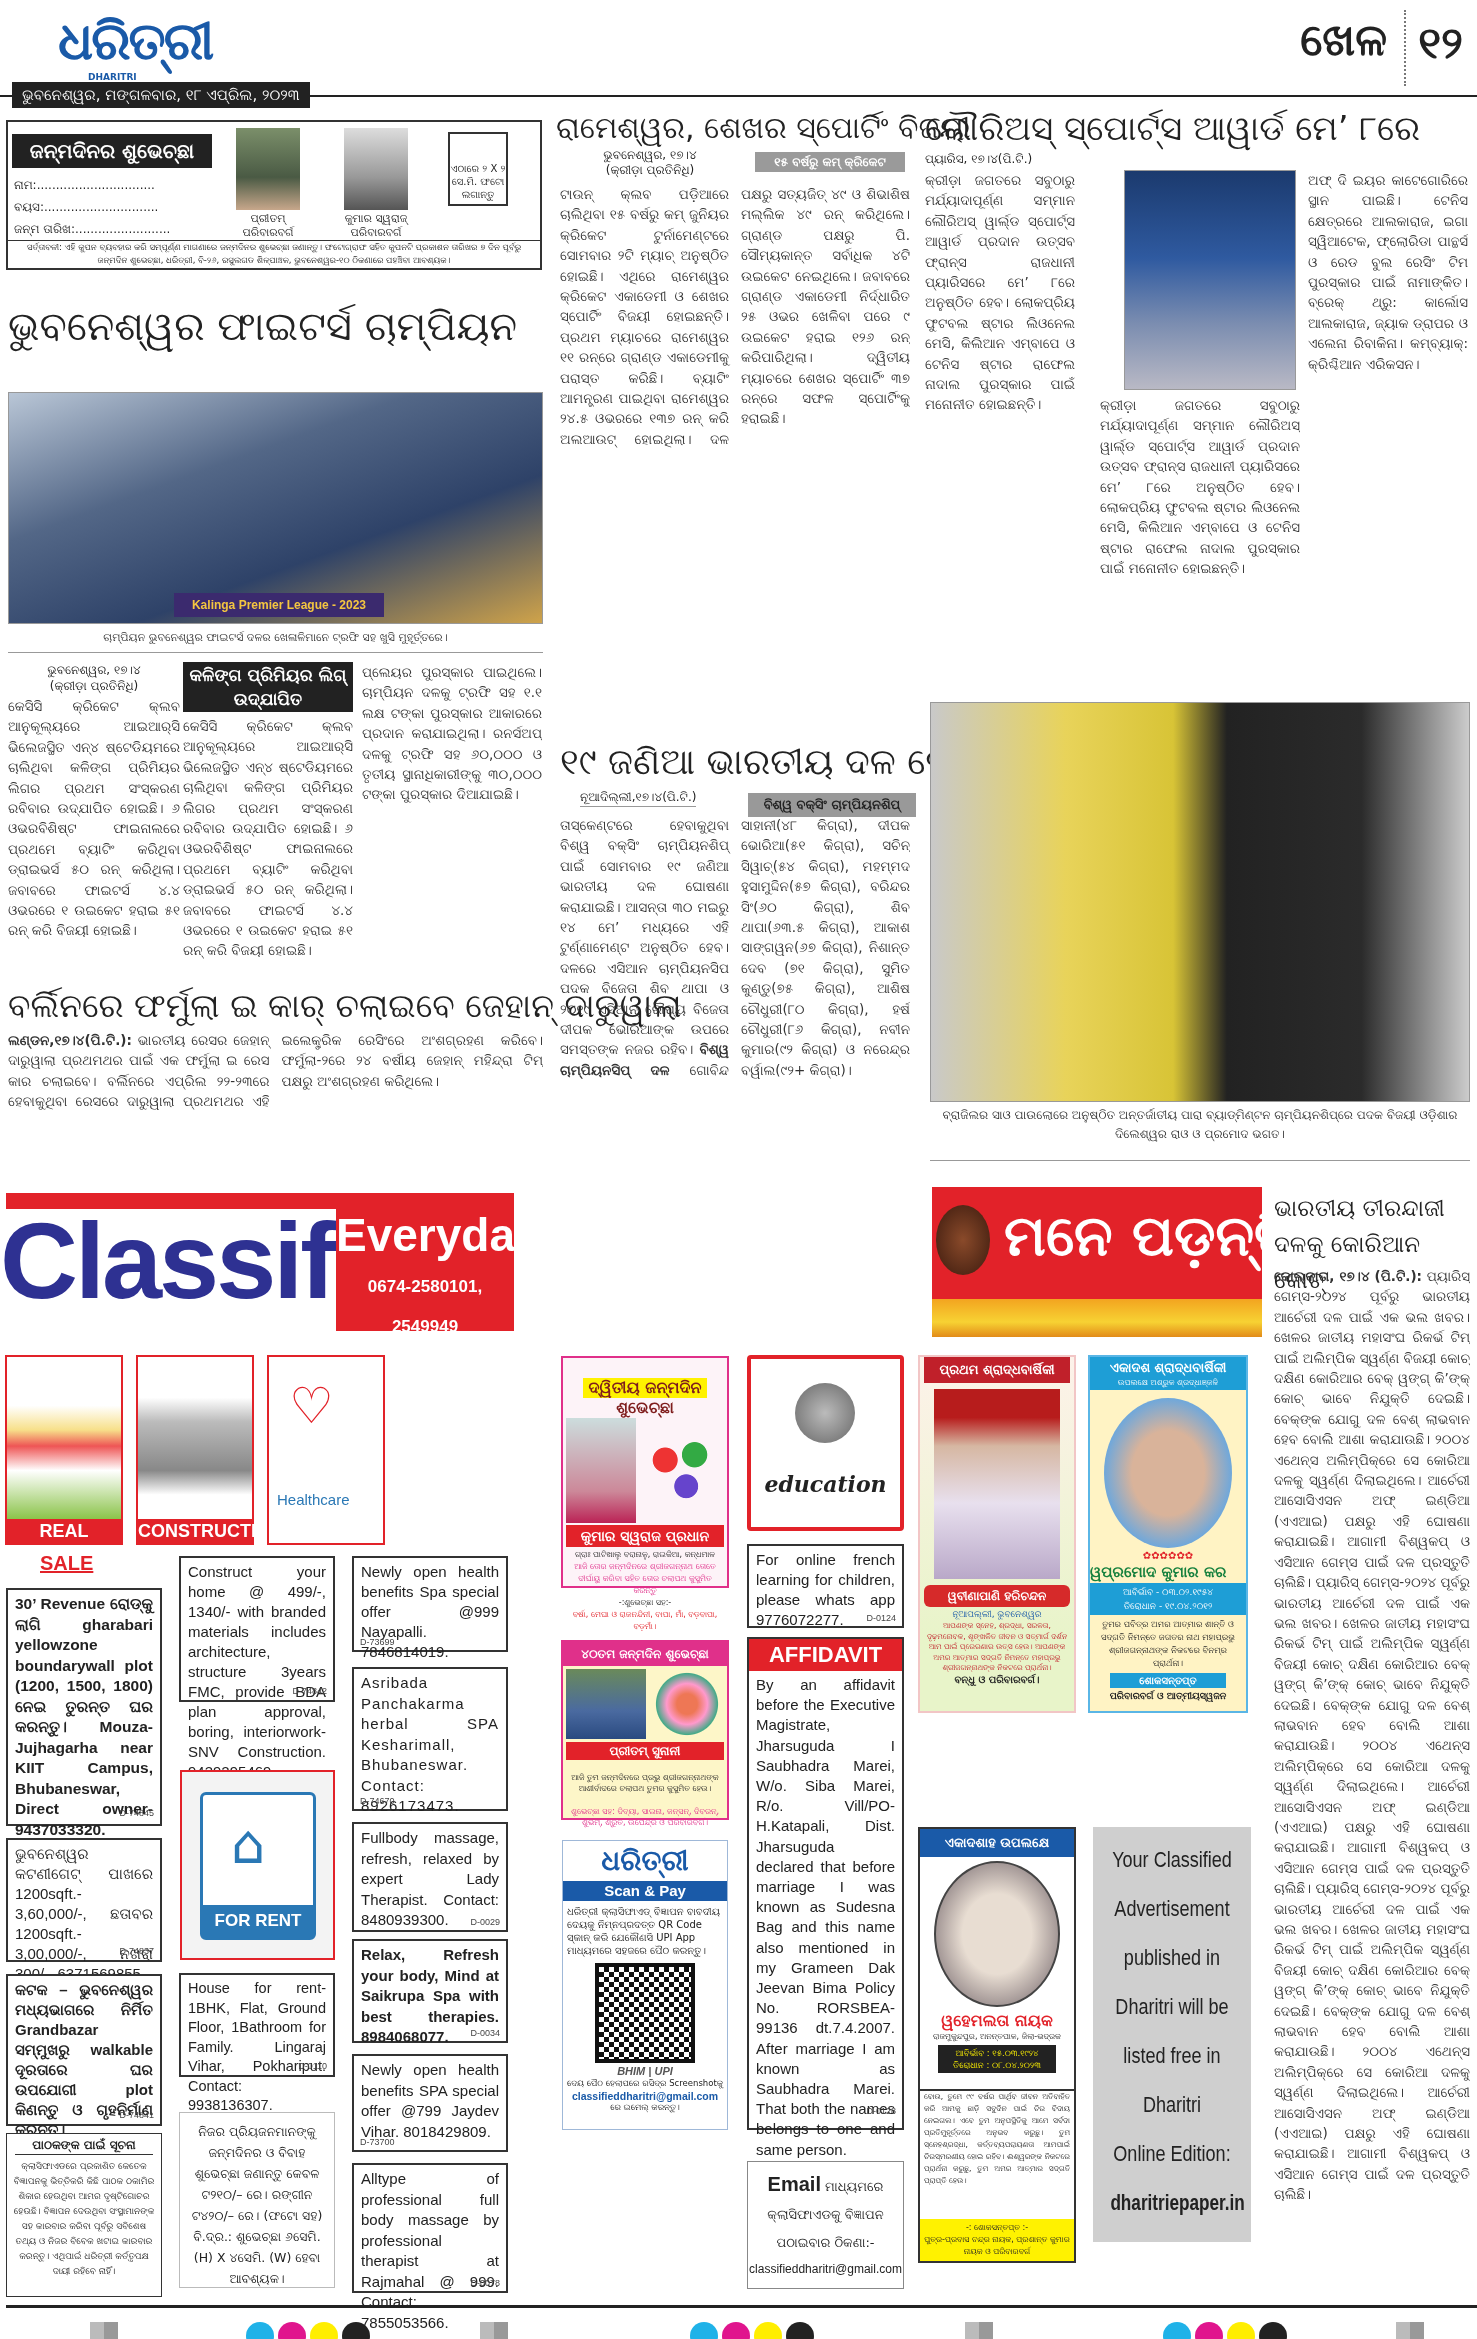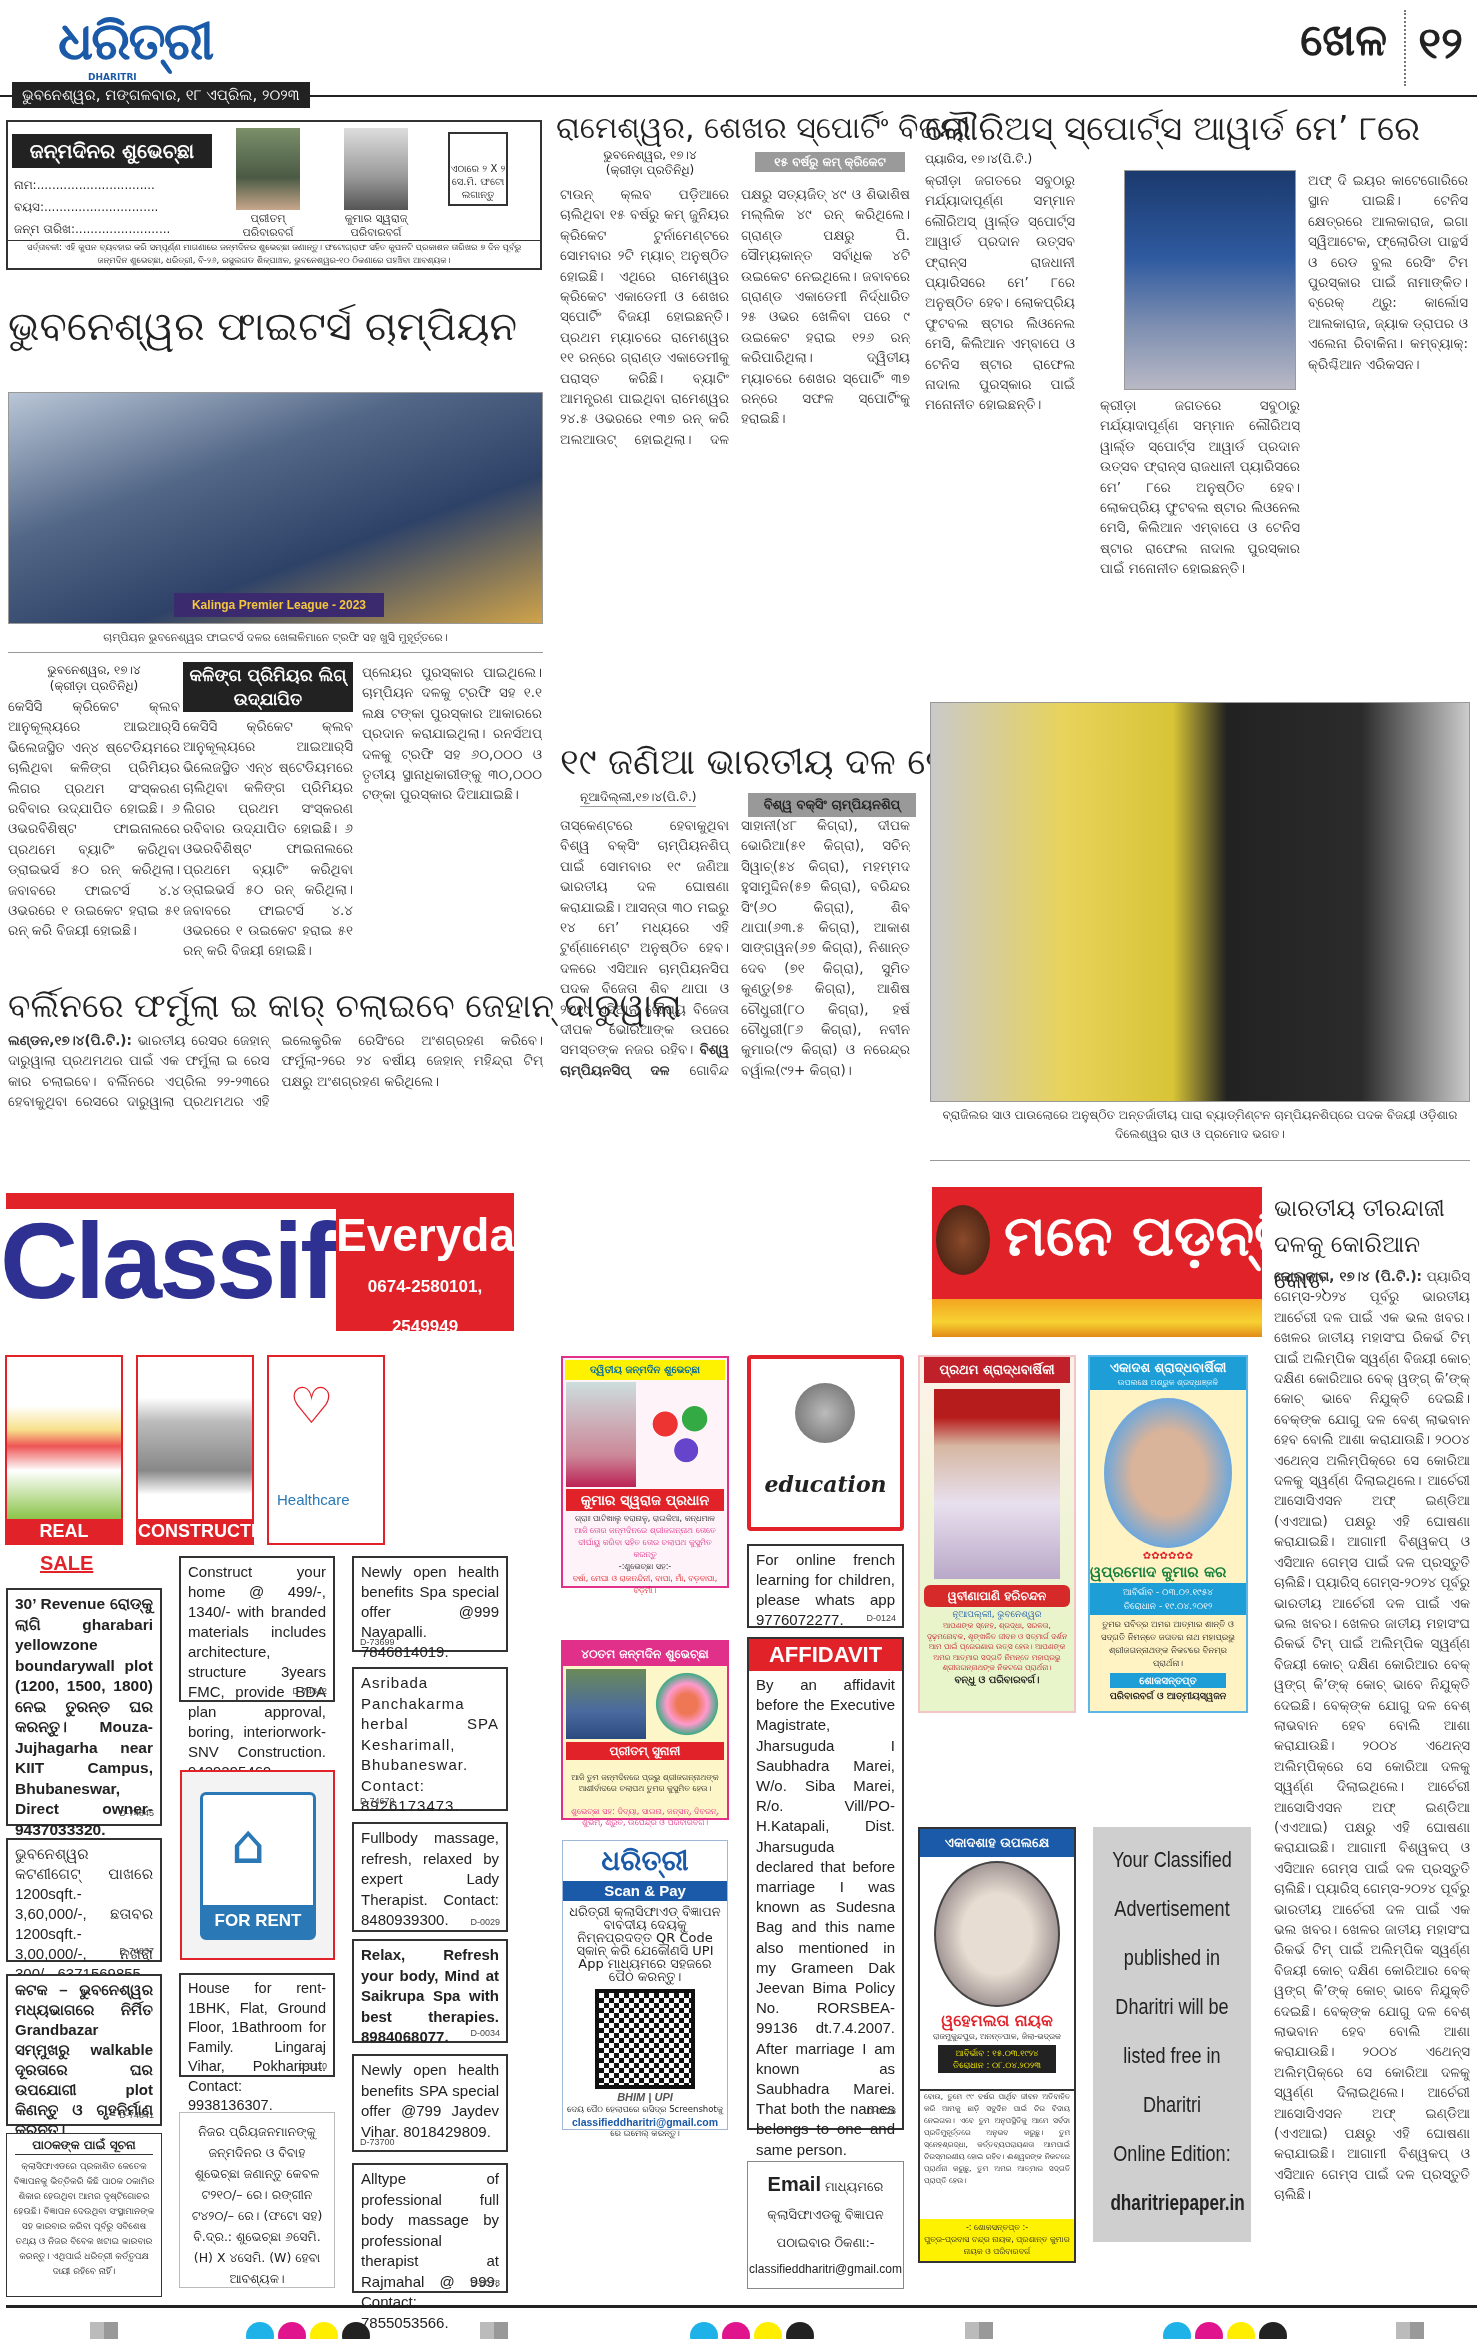--- a/index.html
+++ b/index.html
@@ -183,21 +183,21 @@
 <div class="abs box" style="left:352px;top:2054px;width:156px;height:98px">
   <div class="adtxt" style="font-size:15px;line-height:20.5px">Newly open health benefits SPA special offer @799 Jaydev Vihar. 8018429809.</div>
   <div class="code" style="position:absolute;left:6px;bottom:3px">D-73700</div>
 </div>
 <div class="abs box" style="left:352px;top:2163px;width:156px;height:130px">
   <div class="adtxt" style="font-size:15px;line-height:20.5px">Alltype of professional full body massage by professional therapist at Rajmahal @ 999. Contact: 7855053566.</div>
   <div class="code" style="position:absolute;right:6px;bottom:3px">D-0078</div>
 </div>
 
 <div class="abs" style="left:561px;top:1356px;width:168px;height:232px;border:2px solid #e0308a;background:#fdf3f8">
-  <div style="margin:2px;height:20px;background:#fff200;font-size:10px;font-weight:bold;text-align:center;line-height:20px;color:#0369a1">ଦ୍ୱିତୀୟ ଜନ୍ମଦିନ ଶୁଭେଚ୍ଛା</div>
+  <div style="margin:20px;height:20px;background:#fff200;font-size:16px;font-weight:bold;text-align:center;line-height:20px;color:#7f1d1d">ଦ୍ୱିତୀୟ ଜନ୍ମଦିନ ଶୁଭେଚ୍ଛା</div>
   <div style="margin:0 3px;height:105px;display:flex;gap:4px">
     <div style="width:70px;background:linear-gradient(#cdd,#c89 70%,#b25)"></div>
     <div style="flex:1;background:radial-gradient(circle at 30% 40%,#e33 14%,transparent 15%),radial-gradient(circle at 65% 35%,#3a4 14%,transparent 15%),radial-gradient(circle at 55% 65%,#64c 14%,transparent 15%)"></div>
   </div>
   <div style="background:#e22229;color:#fff;font-size:14px;font-weight:bold;text-align:center;margin:2px 3px;line-height:22px">କୁମାର ସ୍ୱରାଜ ପ୍ରଧାନ</div>
   <div style="font-size:8px;text-align:center;line-height:12px">ଗ୍ରାଃ ପାଟିଖାଲୁ ବରାନାଳୁ, ରାଇକିଆ, କନ୍ଧମାଳ</div>
   <div style="font-size:8px;text-align:center;color:#e0308a;line-height:12px;padding:0 4px">ଆଜି ତୋର ଜନ୍ମଦିନରେ ଶ୍ରୀଜଗନ୍ନାଥ ତୋତେ ଦୀର୍ଘାୟୁ କରିବା ସହିତ ତୋର ଚଲାପଥ କୁସୁମିତ କରନ୍ତୁ</div>
   <div style="font-size:8px;text-align:center;line-height:12px">-:ଶୁଭେଚ୍ଛା ସହ:-</div>
   <div style="font-size:8px;text-align:center;color:#e22229;line-height:12px">ବର୍ଷା, ମେଘା ଓ ରାଜନନ୍ଦିନୀ, ବାପା, ମାଁ, ବଡ଼ବାପା, ବଡ଼ମାଁ।</div>
 </div>
@@ -207,21 +207,21 @@
     <div style="width:80px;background:linear-gradient(#6a8a5a,#4a6aa0 60%,#2a4a80)"></div>
     <div style="flex:1;background:radial-gradient(circle,#e75 20%,#f9c 40%,#4a8 60%,transparent 62%)"></div>
   </div>
   <div style="background:#e22229;color:#fff;font-size:12px;font-weight:bold;text-align:center;line-height:18px;margin:0 3px">ପ୍ରୀତମ୍ ସୁନାନୀ</div>
   <div style="font-size:8px;text-align:center;line-height:11px;padding:12px 4px">ଆଜି ତୁମ ଜନ୍ମଦିନରେ ପ୍ରଭୁ ଶ୍ରୀଜଗନ୍ନାଥଙ୍କ ଆଶୀର୍ବାଦରେ ଚଲାପଥ ତୁମର କୁସୁମିତ ହେଉ।</div>
   <div style="font-size:8px;text-align:center;color:#e0308a;line-height:11px;padding:0 4px">ଶୁଭେଚ୍ଛା ସହ: ଦିବ୍ୟା, ସାଇନା, ଜନ୍‌ସନ୍, ଦିବରନ୍, ଶୁଭମ୍, ଶ୍ରୁତି, ଉପେନ୍ଦ୍ର ଓ ପରିବାରବର୍ଗ।</div>
 </div>
 <div class="abs" style="left:562px;top:1840px;width:166px;height:290px;border:1px solid #9fb8d8;background:#fff">
   <div class="serif" style="text-align:center;color:#1a5aa8;font-size:28px;font-weight:bold;line-height:40px">ଧରିତ୍ରୀ</div>
   <div class="cond" style="background:#1a5aa8;color:#fff;font-weight:bold;text-align:center;font-size:15px;line-height:20px">Scan &amp; Pay</div>
-  <div style="font-size:13px;line-height:13px;text-align:center;padding:4px">ଧରିତ୍ରୀ କ୍ଲାସିଫାଏଡ୍ ବିଜ୍ଞାପନ ବାବଦୀୟ ଦେୟକୁ ନିମ୍ନପ୍ରଦତ୍ତ QR Code ସ୍କାନ୍ କରି ଯେକୌଣସି UPI App ମାଧ୍ୟମରେ ସହଜରେ ପୈଠ କରନ୍ତୁ।</div>
+  <div style="font-size:10px;line-height:13px;text-align:left;padding:4px">ଧରିତ୍ରୀ କ୍ଲାସିଫାଏଡ୍ ବିଜ୍ଞାପନ ବାବଦୀୟ ଦେୟକୁ ନିମ୍ନପ୍ରଦତ୍ତ QR Code ସ୍କାନ୍ କରି ଯେକୌଣସି UPI App ମାଧ୍ୟମରେ ସହଜରେ ପୈଠ କରନ୍ତୁ।</div>
   <div style="margin:2px auto;width:100px;height:100px;background:repeating-conic-gradient(#111 0 25%,#fff 0 50%) 0 0/10px 10px;border:4px solid #111"></div>
   <div class="cond" style="text-align:center;font-size:11px;font-weight:bold;font-style:italic;color:#555">BHIM | UPI</div>
   <div style="font-size:8.5px;line-height:13px;text-align:center">ଦେୟ ପୈଠ ହେଲାପରେ ରସିଦ୍‌ର Screenshotକୁ</div>
   <div class="cond" style="font-size:10.5px;color:#1a5aa8;font-weight:bold;text-align:center">classifieddharitri@gmail.com</div>
   <div style="font-size:8.5px;text-align:center">ରେ ଇମେଲ୍ କରନ୍ତୁ।</div>
 </div>
 
 <div class="abs" style="left:747px;top:1355px;width:157px;height:176px;border:4px solid #e22229;border-radius:4px">
   <div style="position:absolute;left:44px;top:24px;width:60px;height:60px;border-radius:50%;background:radial-gradient(#bbb,#666)"></div>
   <div class="serif" style="position:absolute;left:0;top:112px;width:100%;text-align:center;font-size:22px;font-weight:bold;font-style:italic;color:#222">education</div>

